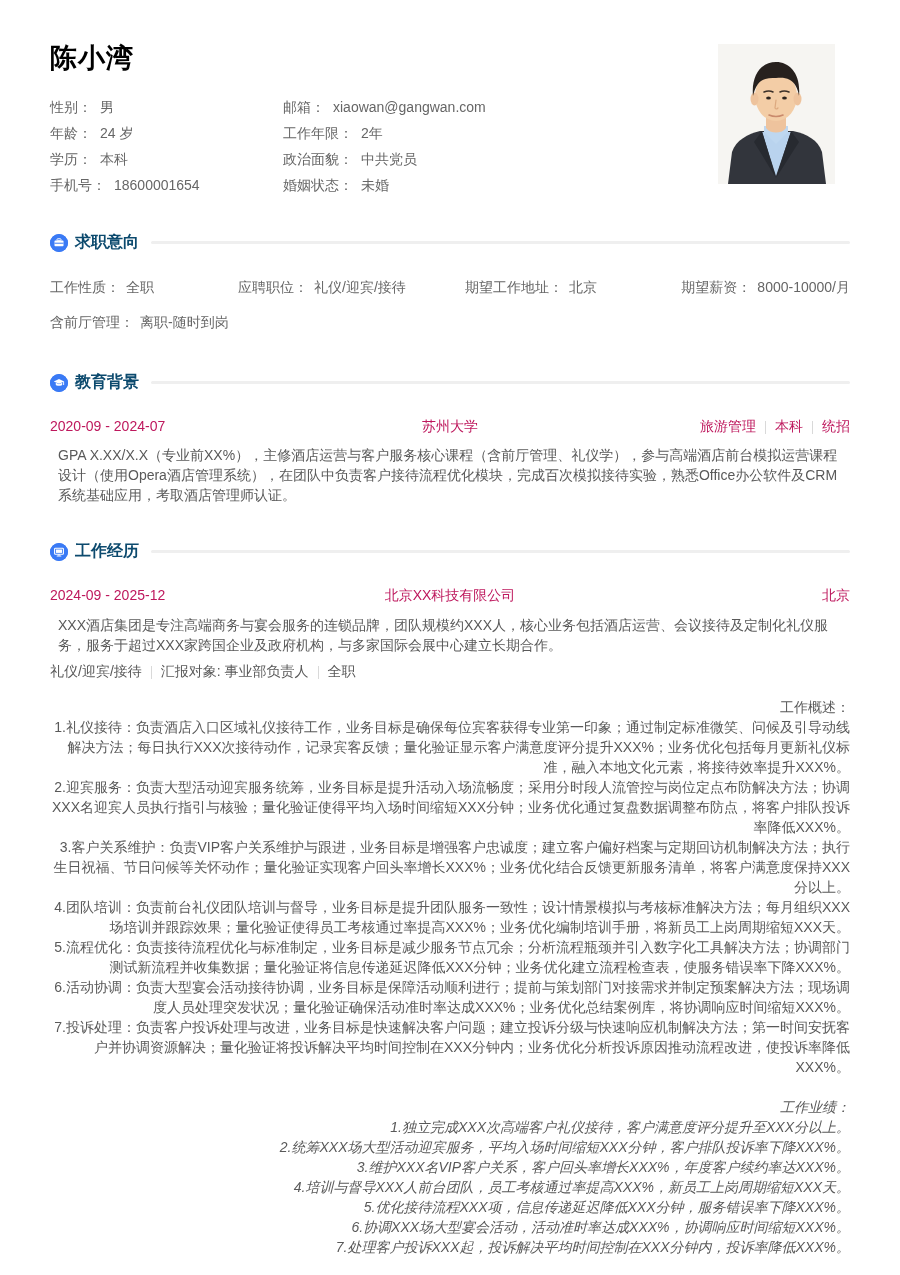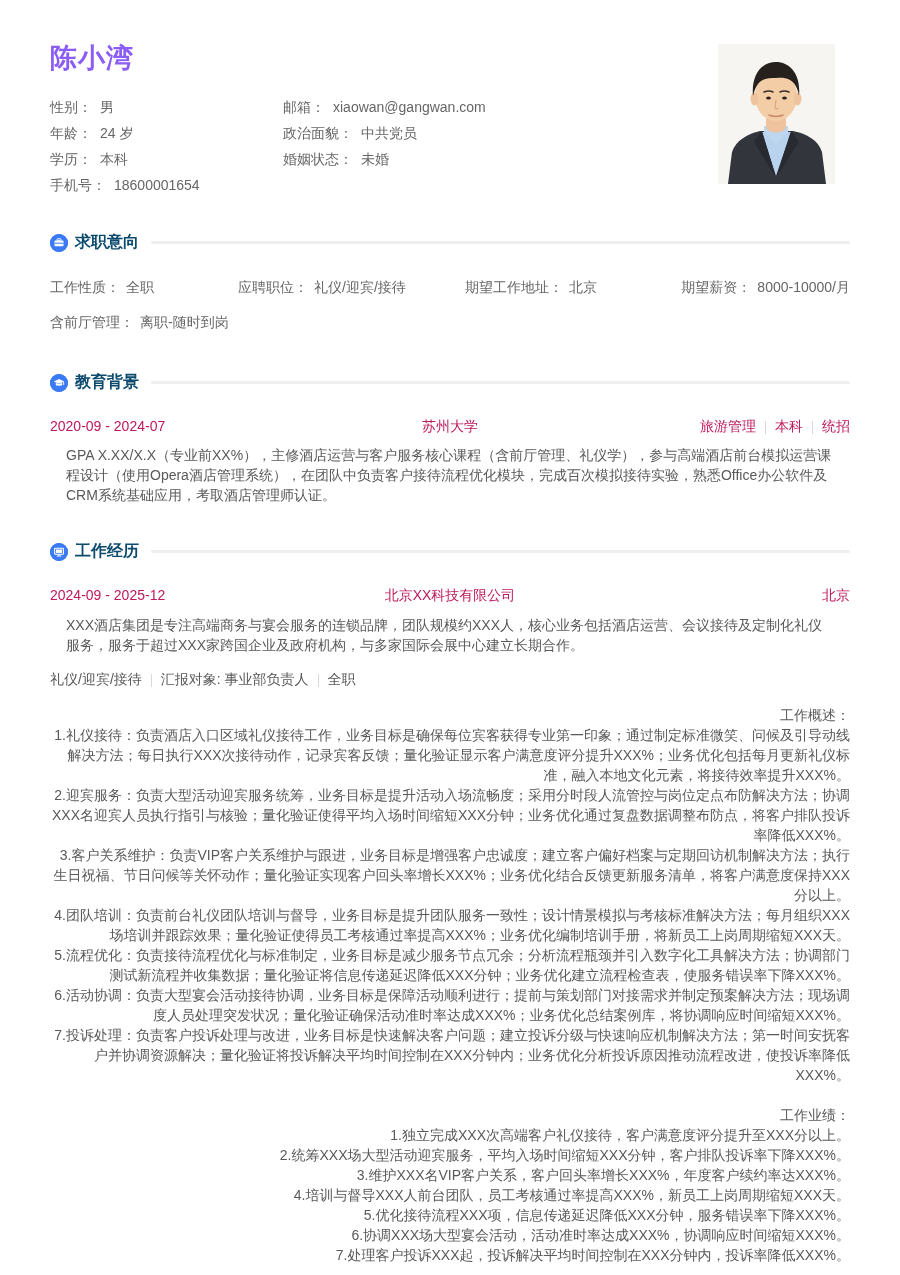--- a/index.html
+++ b/index.html
@@ -7,21 +7,21 @@
     width:900px;height:1275px;
     font-family:"Liberation Sans","DejaVu Sans",sans-serif;
     color:#595959;
     -webkit-font-smoothing:antialiased;
     overflow:hidden;
   }
   .page{position:relative;width:800px;margin:0 auto;padding-top:40px;}
 
   
   .header{position:relative;min-height:148px;}
-  .name{font-size:27px;font-weight:700;color:#8b5cf6;margin:0 0 18px 0;letter-spacing:1px;}
+  .name{font-size:27px;font-weight:700;color:#000000;margin:0 0 18px 0;letter-spacing:1px;}
   .info-cols{display:flex;}
   .info-col{display:flex;flex-direction:column;}
   .info-col.left{width:233px;}
   .info-col.right{width:420px;}
   .info-item{height:26px;line-height:26px;font-size:14px;color:#666;}
   .info-item .lbl{color:#666;}
   .info-item .val{margin-left:8px;color:#666;}
   .photo{position:absolute;top:4px;right:15px;width:117px;height:140px;overflow:hidden;background:#f5f5f3;}
   .photo svg{display:block;}
 
@@ -42,27 +42,27 @@
 
   
   .sec-edu{margin-top:40px;}
   .sec-work{margin-top:36px;}
   .meta-row{display:flex;margin-top:25px;font-size:14px;color:#be185d;align-items:baseline;}
   .meta-row .m-left{flex:1;text-align:left;}
   .meta-row .m-center{flex:1.6;text-align:center;}
   .meta-row .m-right{flex:1;text-align:right;}
   .seplist{display:inline-flex;align-items:center;}
   .vsep{display:inline-block;width:1px;height:13px;background:#d9d9d9;margin:0 9px;vertical-align:-2px;}
-  .body-text{font-size:14px;line-height:20px;color:#595959;margin:16px;}
+  .body-text{font-size:14px;line-height:20px;color:#595959;margin:8px;}
   .edu-desc{margin-top:9px;}
   .work-intro{margin-top:10px;}
   .role-line{margin-top:7px;font-size:14px;color:#595959;display:flex;align-items:center;}
   .block{margin-top:16px;text-align:right;}
   .block p{margin:0;}
-  .block-achv{margin-top:20px;}
+  .block-achv{margin-top:20px;font-style:italic;}
 </style>
 </head>
 <body>
 
 <div class="page">
 
   <div class="header">
     <h1 class="name">陈小湾</h1>
 
     <div class="info-cols">
@@ -76,20 +76,23 @@
         <div class="info-item">
           <span class="lbl">学历：</span><span class="val">本科</span>
         </div>
         <div class="info-item">
           <span class="lbl">手机号：</span><span class="val">18600001654</span>
         </div>
       </div>
       <div class="info-col right">
         <div class="info-item">
           <span class="lbl">邮箱：</span><span class="val">xiaowan@gangwan.com</span>
+        </div>
+        <div class="info-item">
+          <span class="lbl">工作年限：</span><span class="val">2年</span>
         </div>
         <div class="info-item">
           <span class="lbl">政治面貌：</span><span class="val">中共党员</span>
         </div>
         <div class="info-item">
           <span class="lbl">婚姻状态：</span><span class="val">未婚</span>
         </div>
       </div>
     </div>
 

